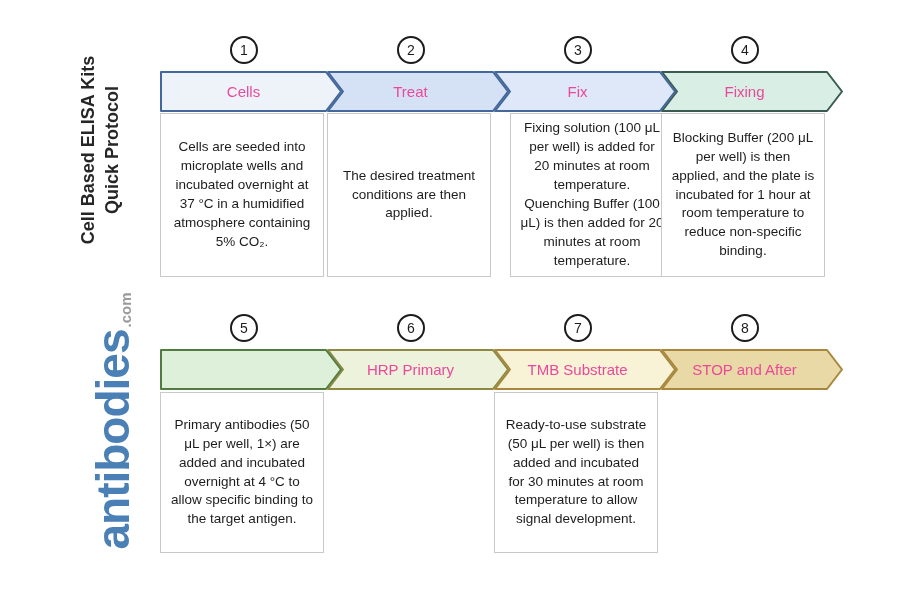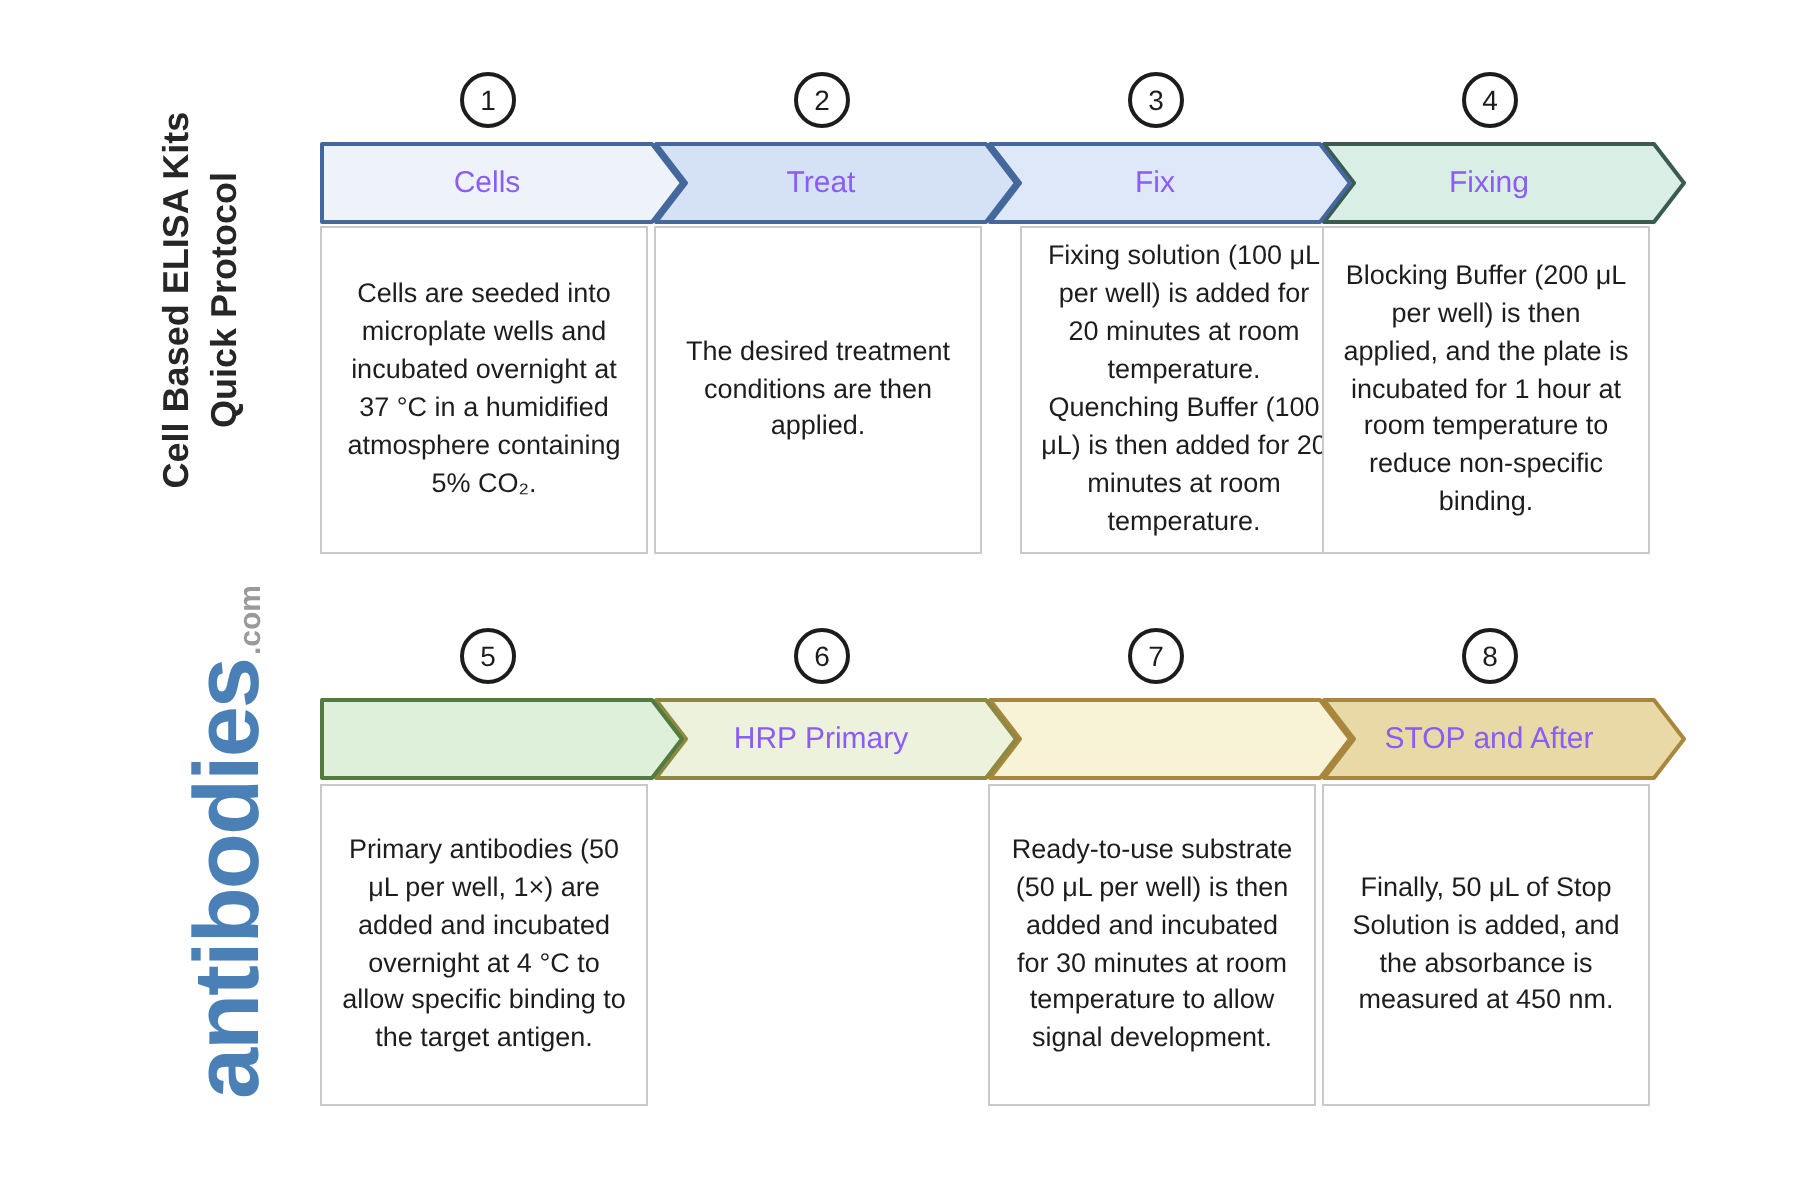--- a/index.html
+++ b/index.html
@@ -22,21 +22,21 @@
   .logo-suffix{font-size:15px;font-weight:600;margin-left:2px;margin-bottom:2px;}
   
   .circle{
     position:absolute;width:24px;height:24px;border:2px solid #1c1c1c;border-radius:50%;
     background:#ffffff;display:flex;align-items:center;justify-content:center;
     font-size:14px;color:#1c1c1c;z-index:30;
   }
   .arrow-svg{position:absolute;width:183px;height:41px;overflow:visible;}
   .arrow-label{
     position:absolute;width:167px;height:41px;display:flex;align-items:center;justify-content:center;
-    font-size:15px;color:#8b5cf6;z-index:25;pointer-events:none;
+    font-size:15px;color:#ec4899;z-index:25;pointer-events:none;
   }
   .desc-box{
     position:absolute;width:164px;background:#ffffff;border:1.5px solid #c9c9c9;
     box-sizing:border-box;display:flex;align-items:center;justify-content:center;
     padding:8px 9px;text-align:center;font-size:13.5px;line-height:1.4;color:#1d1d1d;z-index:5;
   }
   .r1c{top:36px;} .r1a{top:71px;} .r1b{top:113px;height:164px;}
   .r2c{top:314px;} .r2a{top:349px;} .r2b{top:392px;height:161px;}
   .z8{z-index:18;} .z7{z-index:17;} .z6{z-index:16;} .z5{z-index:15;}
 </style>
@@ -116,28 +116,26 @@
     <polygon points="1,1 166,1 181,20.5 166,40 1,40 16,20.5" stroke-width="2" stroke-linejoin="round" fill="#ecf2dc" stroke="#8d8941"></polygon>
   </svg>
   <div class="arrow-label r2a" style="left:327px">HRP Primary</div>
 
   <div class="circle r2c" style="left:564px">
     <span>7</span>
     </div>
   <svg class="arrow-svg r2a z6" style="left:494px" viewBox="0 0 183 41">
     <polygon points="1,1 166,1 181,20.5 166,40 1,40 16,20.5" stroke-width="2" stroke-linejoin="round" fill="#f8f3d7" stroke="#a8863c"></polygon>
   </svg>
+  <div class="arrow-label r2a" style="left:494px">TMB Substrate</div>
   <div class="desc-box r2b" style="left:494px">
     <span>Ready-to-use substrate (50 μL per well) is then added and incubated for 30 minutes at room temperature to allow signal development.</span>
     </div>
 
   <div class="circle r2c" style="left:731px">
     <span>8</span>
     </div>
   <svg class="arrow-svg r2a z5" style="left:661px" viewBox="0 0 183 41">
     <polygon points="1,1 166,1 181,20.5 166,40 1,40 16,20.5" stroke-width="2" stroke-linejoin="round" fill="#e9d9a7" stroke="#a8863c"></polygon>
   </svg>
   <div class="arrow-label r2a" style="left:661px">STOP and After</div>
-  <div class="desc-box r2b" style="left:661px">
-    <span>Finally, 50 μL of Stop Solution is added, and the absorbance is measured at 450 nm.</span>
-    </div>
 
 </div>
 
 </body></html>

